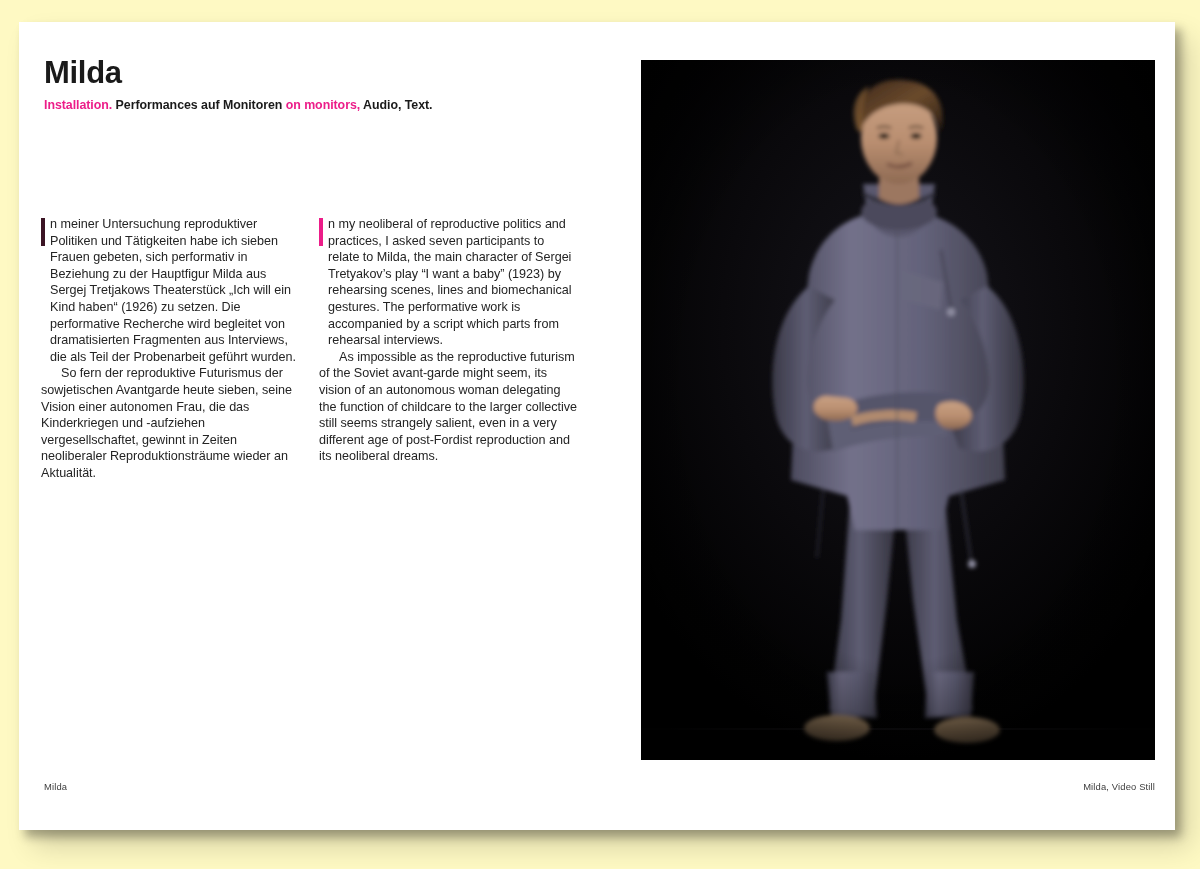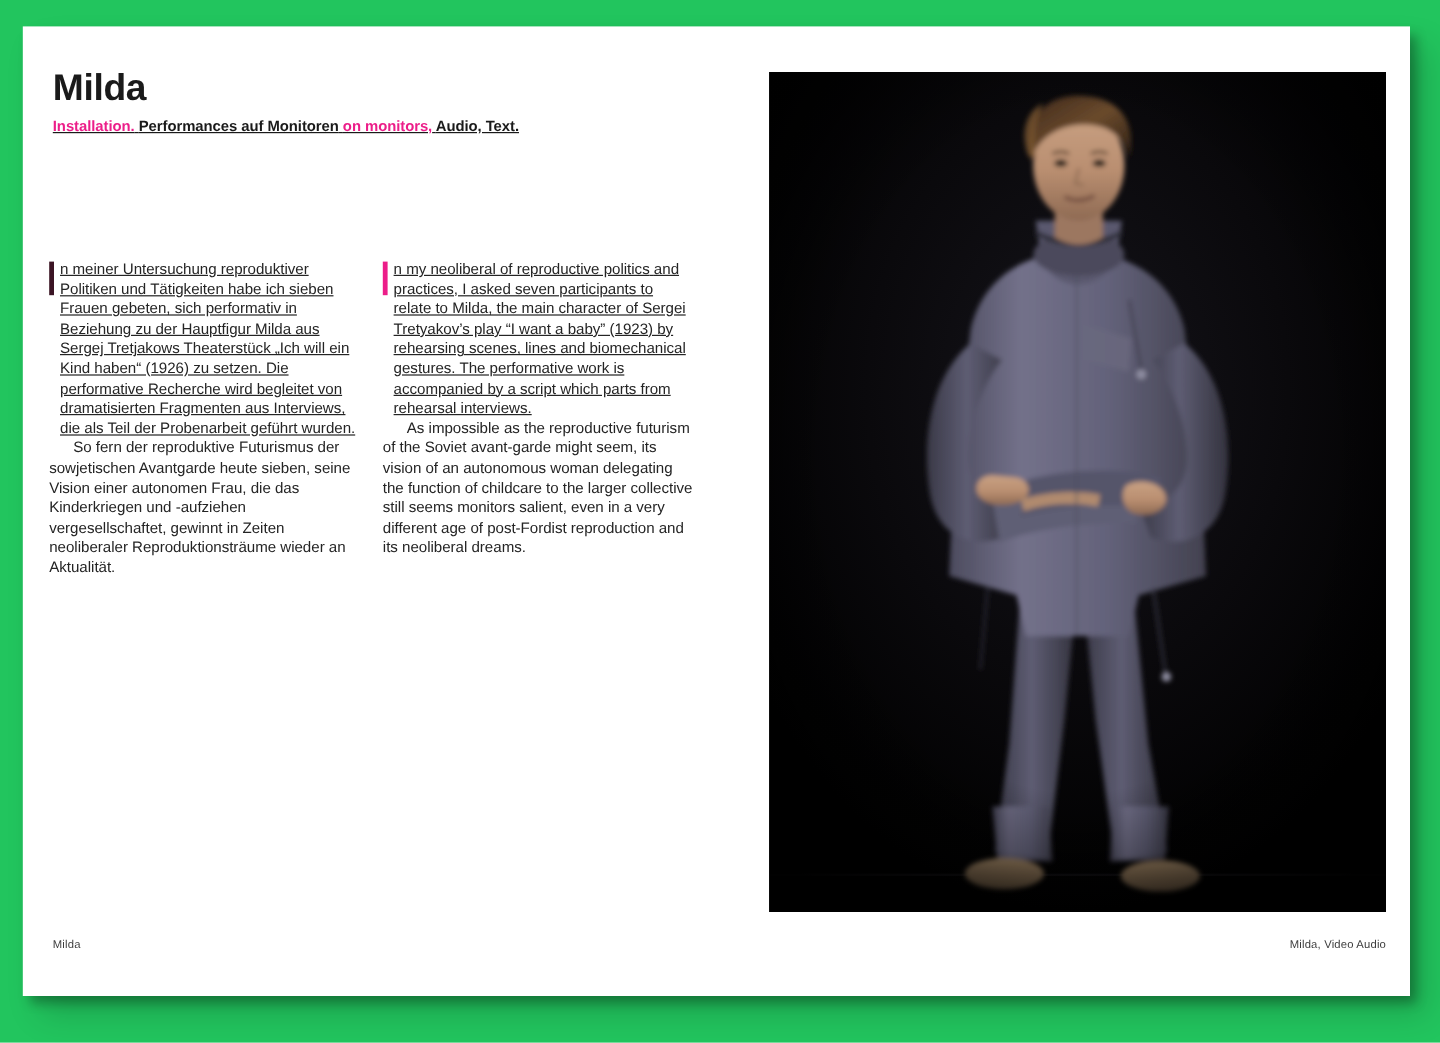--- a/index.html
+++ b/index.html
@@ -12,21 +12,21 @@
     height: 869px;
     overflow: hidden;
     font-family: "Liberation Sans", sans-serif;
     -webkit-font-smoothing: antialiased;
   }
 
   #stage {
     position: relative;
     width: 1200px;
     height: 869px;
-    background: #22c55e;
+    background: #fef9c3;
   }
 
   
   #page {
     position: absolute;
     left: 19px;
     top: 22px;
     width: 1156px;
     height: 808px;
     background: #ffffff;
@@ -49,21 +49,20 @@
     color: #1a1a1a;
     line-height: 1.0;
     margin: 0 0 9px 0;
   }
   .credits {
     font-size: 12.4px;
     font-weight: bold;
     line-height: 16.2px;
     color: #1a1a1a;
     letter-spacing: -0.05px;
-    text-decoration: underline;
   }
   .credits .de { color: #1a1a1a; }
   .credits .en { color: #ec1d89; }
   .credits-line { display: block; white-space: nowrap; }
 
   
   #columns {
     position: absolute;
     left: 22px;
     top: 194px;
@@ -78,21 +77,20 @@
     color: #242424;
     letter-spacing: -0.02px;
   }
   .col p { margin: 0; }
   .col p.indented { text-indent: 20px; }
 
   
   .dropcap-wrap {
     position: relative;
     padding-left: 9px;
-    text-decoration: underline;
   }
   .dropcap {
     position: absolute;
     left: 0;
     top: 2px;
     width: 3.5px;
     height: 28px;
   }
   .dropcap.de { background: #3b1424; }
   .dropcap.en { background: #ec1d89; }
@@ -156,21 +154,21 @@
         </div>
         <p class="indented">So fern der reproduktive Futurismus der sowjetischen Avantgarde heute sieben, seine Vision einer autonomen Frau, die das Kinderkriegen und -aufziehen vergesellschaftet, gewinnt in Zeiten neoliberaler Reproduktionsträume wieder an Aktualität.</p>
       </div>
 
       <div class="col">
         <div class="dropcap-wrap">
           <span class="dropcap en"></span>
           <span>n my neoliberal of reproductive politics</span>
           <span>and practices, I asked seven participants to relate to Milda, the main character of Sergei Tretyakov’s play “I want a baby” (1923) by rehearsing scenes, lines and biomechanical gestures. The performative work is  accompanied by a script which parts from rehearsal interviews.</span>
         </div>
-        <p class="indented">As impossible as the reproductive futurism of the Soviet avant-garde might seem, its vision of an autonomous woman delegating the function of childcare to the larger collective still seems monitors salient, even in a very different age of post-Fordist reproduction and its neoliberal dreams.</p>
+        <p class="indented">As impossible as the reproductive futurism of the Soviet avant-garde might seem, its vision of an autonomous woman delegating the function of childcare to the larger collective still seems strangely salient, even in a very different age of post-Fordist reproduction and its neoliberal dreams.</p>
       </div>
 
     </div>
 
     <div id="photo">
       <svg viewBox="0 0 514 700" preserveAspectRatio="xMidYMid slice">
         <defs>
           <radialGradient id="bgGlow" cx="50%" cy="38%" r="62%">
             <stop offset="0%" stop-color="#15141a"></stop>
             <stop offset="55%" stop-color="#0a090c"></stop>
@@ -286,16 +284,16 @@
         <radialGradient id="vig" cx="50%" cy="45%" r="68%">
           <stop offset="60%" stop-color="#000000" stop-opacity="0"></stop>
           <stop offset="100%" stop-color="#000000" stop-opacity="0.95"></stop>
         </radialGradient>
         <rect x="0" y="0" width="514" height="700" fill="url(#vig)"></rect>
       </svg>
     </div>
 
     <div class="footer-cap" id="cap-left">Milda</div>
 
-    <div class="footer-cap" id="cap-right">Milda, Video Audio</div>
+    <div class="footer-cap" id="cap-right">Milda, Video Still</div>
 
   </div>
 </div>
 
 </body></html>

